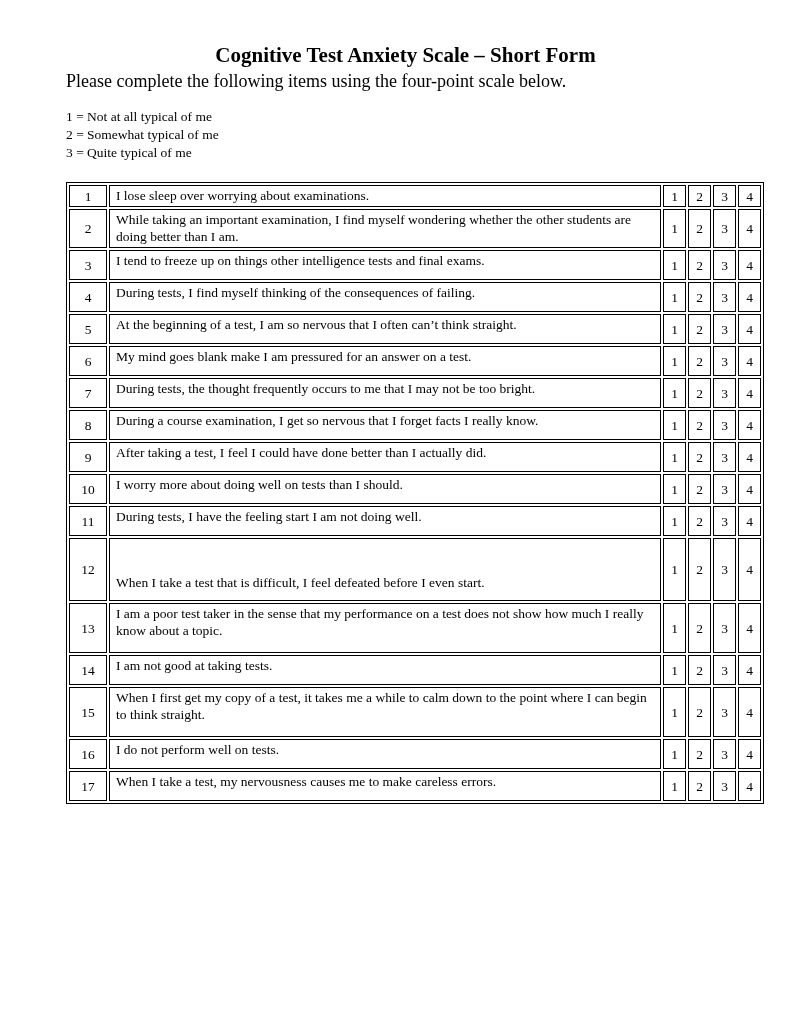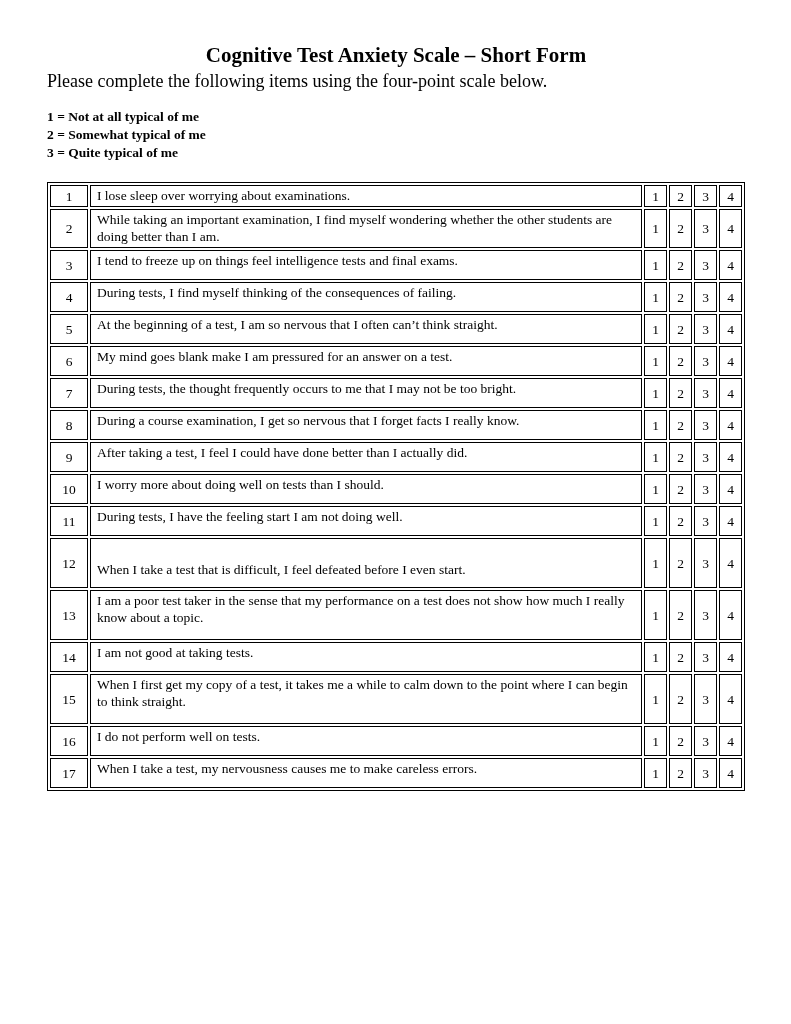--- a/index.html
+++ b/index.html
@@ -1,21 +1,21 @@
 <!DOCTYPE html>
 <html><head>
 <meta charset="utf-8">
 <style>
   html, body { margin: 0; padding: 0; background: #ffffff; }
   .page {
     position: relative;
     width: 791px;
     height: 1024px;
     box-sizing: border-box;
-    padding: 42px 46px 0 47px;
+    padding: 42px 46px 0 66px;
     background: #ffffff;
     color: #000000;
     font-family: "Liberation Serif", "DejaVu Serif", serif;
     overflow: hidden;
   }
   .title {
     margin: 0 0 5px 0;
     text-align: center;
     font-size: 21px;
     font-weight: bold;
@@ -25,21 +25,21 @@
     margin: 0;
     font-size: 18px;
     line-height: 17px;
   }
   .legend {
     margin-top: 18px;
     margin-bottom: 20px;
   }
   .legend-line {
     font-size: 13.5px;
-    font-weight: bold;
+    font-weight: normal;
     line-height: 18px;
   }
   table.items-table {
     width: 698px;
     border-collapse: separate;
     border-spacing: 2px;
     border: 1px solid #000;
     background: #fff;
     table-layout: fixed;
   }
@@ -61,21 +61,21 @@
   td.rating-cell {
     width: 19px;
     text-align: center;
     vertical-align: middle;
     cursor: pointer;
   }
   
   table.items-table tr { height: 30px; }
   table.items-table tr:nth-child(1)  { height: 15px; }
   table.items-table tr:nth-child(2)  { height: 33px; }
-  table.items-table tr:nth-child(12) { height: 50px; }
+  table.items-table tr:nth-child(12) { height: 63px; }
   table.items-table tr:nth-child(13) { height: 50px; }
   table.items-table tr:nth-child(15) { height: 50px; }
   
   table.items-table tr:nth-child(12) td.statement-cell {
     vertical-align: bottom;
     padding-bottom: 9px;
   }
 </style>
 </head>
 <body>
@@ -105,21 +105,21 @@
         <tr>
           <td class="num-cell">2</td>
           <td class="statement-cell">While taking an important examination, I find myself wondering whether the other students are doing better than I am.</td>
           <td class="rating-cell">1</td>
           <td class="rating-cell">2</td>
           <td class="rating-cell">3</td>
           <td class="rating-cell">4</td>
         </tr>
         <tr>
           <td class="num-cell">3</td>
-          <td class="statement-cell">I tend to freeze up on things feel intelligence tests and final exams.</td>
+          <td class="statement-cell">I tend to freeze up on things other intelligence tests and final exams.</td>
           <td class="rating-cell">1</td>
           <td class="rating-cell">2</td>
           <td class="rating-cell">3</td>
           <td class="rating-cell">4</td>
         </tr>
         <tr>
           <td class="num-cell">4</td>
           <td class="statement-cell">During tests, I find myself thinking of the consequences of failing.</td>
           <td class="rating-cell">1</td>
           <td class="rating-cell">2</td>

